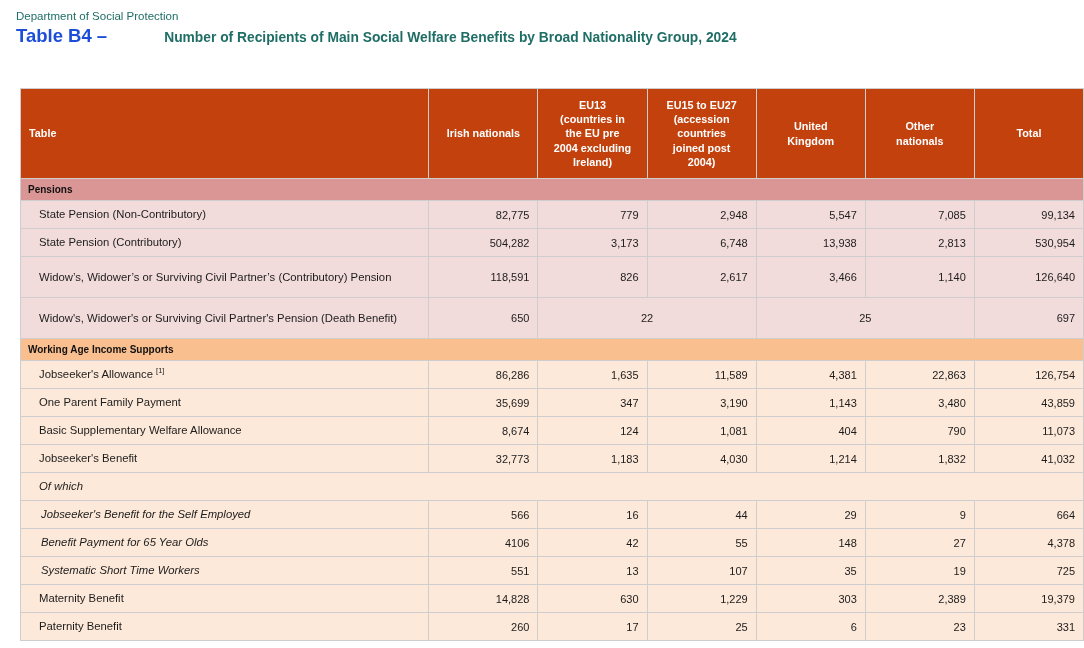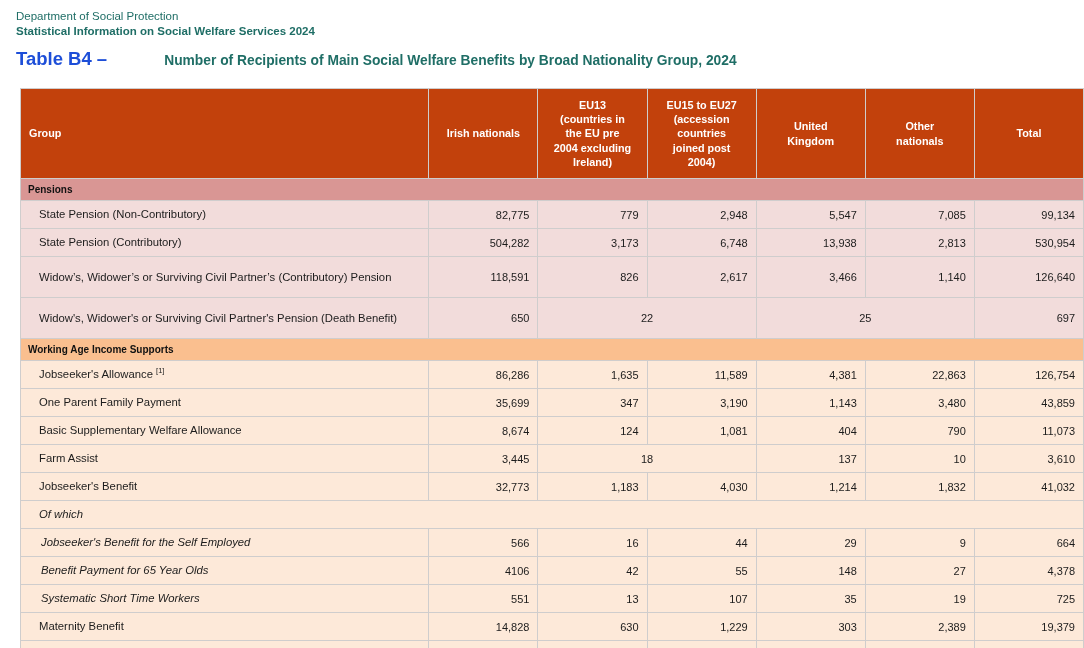--- a/index.html
+++ b/index.html
@@ -41,40 +41,39 @@
   tr.section-head.orange td{background:#FABF8F}
   tr.of-which td{font-style:italic}
   tr.italic-sub td.label{font-style:italic;padding-left:20px}
   sup{font-size:7.5px;vertical-align:super;line-height:0}
 </style>
 </head>
 <body>
 
 <div class="titles">
   <p class="title-dept">Department of Social Protection</p>
-  <p class="title-doc">Statistical Information on Social Welfare Services 2024</p>
   <div class="title-row">
     <span class="table-label">Table B4 –</span>
     <span class="table-title">Number of Recipients of Main Social Welfare Benefits by Broad Nationality Group, 2024</span>
   </div>
 </div>
 
 <table class="benefits">
   <colgroup>
     <col class="c-scheme">
       <col class="c-num">
       <col class="c-num">
       <col class="c-num">
       <col class="c-num">
       <col class="c-num">
       <col class="c-num">
   </colgroup>
   <thead>
     <tr>
-      <th class="scheme">Group</th>
+      <th class="scheme">Table</th>
       <th>Irish nationals</th>
       <th>EU13
 (countries in
 the EU pre
 2004 excluding
 Ireland)</th>
       <th>EU15 to EU27
 (accession
 countries
 joined post
@@ -148,28 +147,20 @@
       <tr class="data-row orange">
         <td class="label">Basic Supplementary Welfare Allowance</td>
         <td class="num">8,674</td>
         <td class="num">124</td>
         <td class="num">1,081</td>
         <td class="num">404</td>
         <td class="num">790</td>
         <td class="num">11,073</td>
       </tr>
       <tr class="data-row orange">
-        <td class="label">Farm Assist</td>
-        <td class="num">3,445</td>
-        <td class="num merged" colspan="2">18</td>
-        <td class="num">137</td>
-        <td class="num">10</td>
-        <td class="num">3,610</td>
-      </tr>
-      <tr class="data-row orange">
         <td class="label">Jobseeker's Benefit</td>
         <td class="num">32,773</td>
         <td class="num">1,183</td>
         <td class="num">4,030</td>
         <td class="num">1,214</td>
         <td class="num">1,832</td>
         <td class="num">41,032</td>
       </tr>
       <tr class="data-row orange of-which">
         <td colspan="7" class="label">Of which</td>

